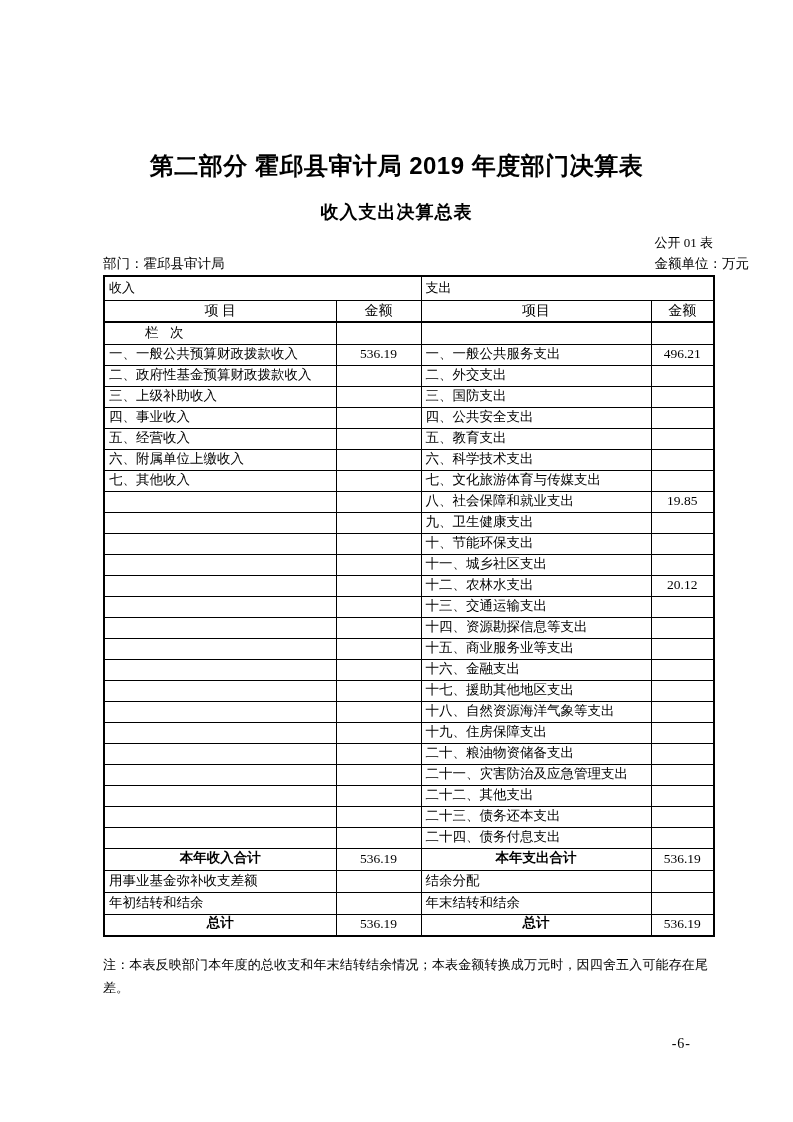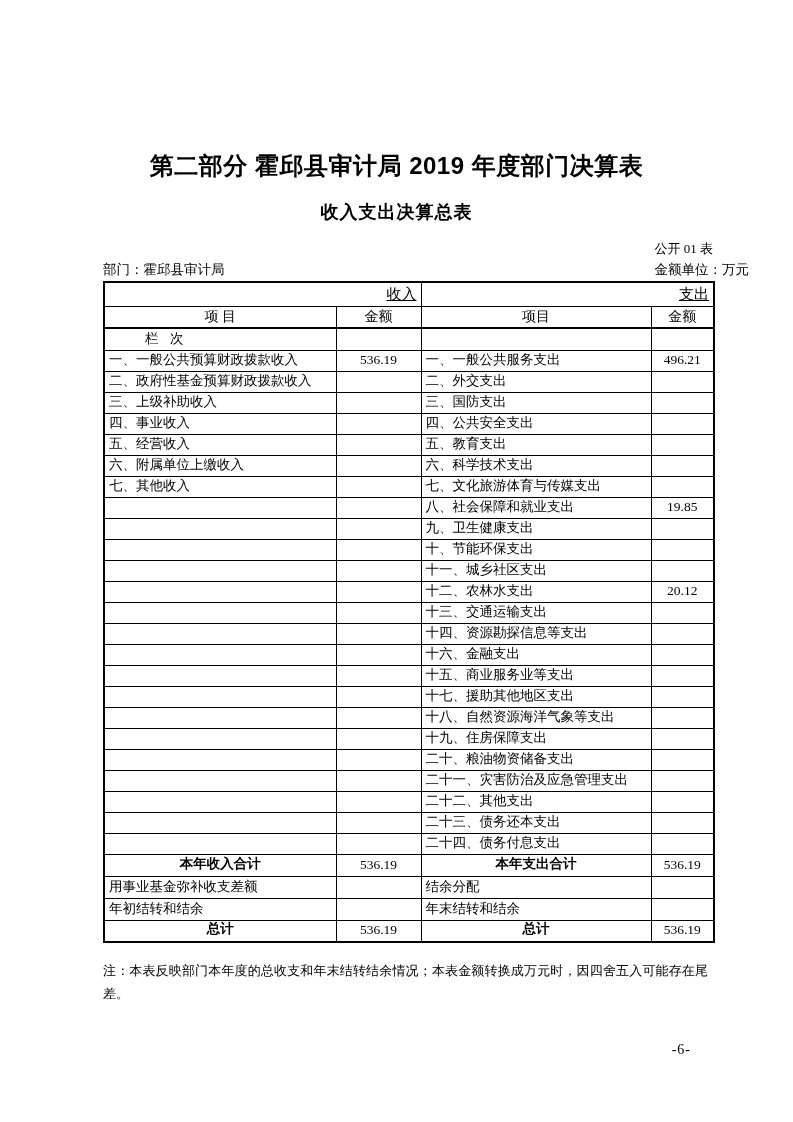--- a/index.html
+++ b/index.html
@@ -12,39 +12,39 @@
     margin:0;padding-top:150px;text-align:center;
     font-family:"Liberation Sans","DejaVu Sans",sans-serif;
     font-weight:bold;font-size:24px;letter-spacing:0.5px;
   }
   .subtitle{
     margin:0;padding-top:18px;text-align:center;
     font-family:"Liberation Sans","DejaVu Sans",sans-serif;
     font-weight:bold;font-size:18px;letter-spacing:1px;
   }
   .table-code{
-    text-align:right;margin:16px 80px 0 0;font-size:13px;
+    text-align:right;margin:10px 80px 0 0;font-size:13px;
   }
   .meta-row{
     display:flex;justify-content:space-between;
     margin:3px 44px 2px 103px;font-size:13.5px;
   }
   table.acct{
     border-collapse:collapse;table-layout:fixed;
     width:610px;margin-left:103px;
     border:2px solid #000;
   }
   table.acct td{
     border:1px solid #000;
     font-size:13.5px;line-height:1.1;
     padding:1px 4px;box-sizing:border-box;
     overflow:hidden;white-space:nowrap;
     vertical-align:middle;
   }
-  tr.grp td{height:24px;font-size:15px;text-align:right;text-decoration:underline;}
+  tr.grp td{height:24px;font-size:13px;text-align:left;}
   tr.colhead td{height:22px;font-size:14px;text-align:center;border-bottom-width:2px;}
   tr.lanci td{height:22px;}
   tr.lanci td.item{padding-left:40px;letter-spacing:4px;}
   tr.row-data td{height:21px;}
   tr.row-sum td{height:22px;}
   td.item{text-align:left;padding-left:6px;}
   td.amt{text-align:center;padding-right:5px;}
   td.ctr{text-align:center;font-weight:bold;font-family:Liberation Mono, monospace;font-size:13.5px;}
   .note{
     margin:17px 85px 0 103px;font-size:13px;line-height:1.75;
@@ -174,27 +174,27 @@
         </tr>
         <tr class="row-data">
           <td class="item"></td>
           <td class="amt"></td>
           <td class="item">十四、资源勘探信息等支出</td>
           <td class="amt"></td>
         </tr>
         <tr class="row-data">
           <td class="item"></td>
           <td class="amt"></td>
+          <td class="item">十五、商业服务业等支出</td>
+          <td class="amt"></td>
+        </tr>
+        <tr class="row-data">
+          <td class="item"></td>
+          <td class="amt"></td>
           <td class="item">十六、金融支出</td>
-          <td class="amt"></td>
-        </tr>
-        <tr class="row-data">
-          <td class="item"></td>
-          <td class="amt"></td>
-          <td class="item">十五、商业服务业等支出</td>
           <td class="amt"></td>
         </tr>
         <tr class="row-data">
           <td class="item"></td>
           <td class="amt"></td>
           <td class="item">十七、援助其他地区支出</td>
           <td class="amt"></td>
         </tr>
         <tr class="row-data">
           <td class="item"></td>

